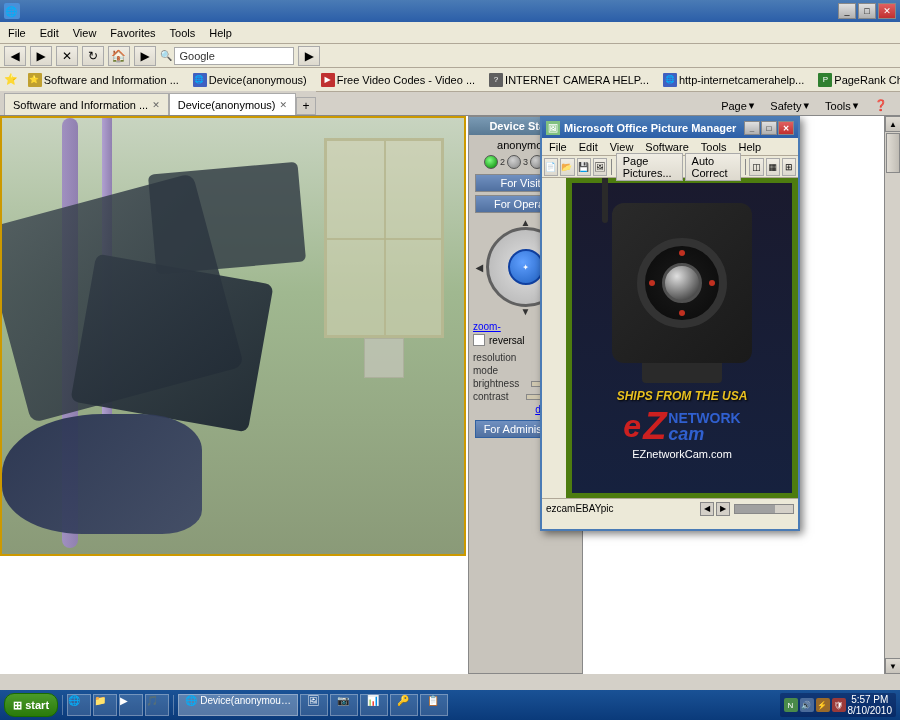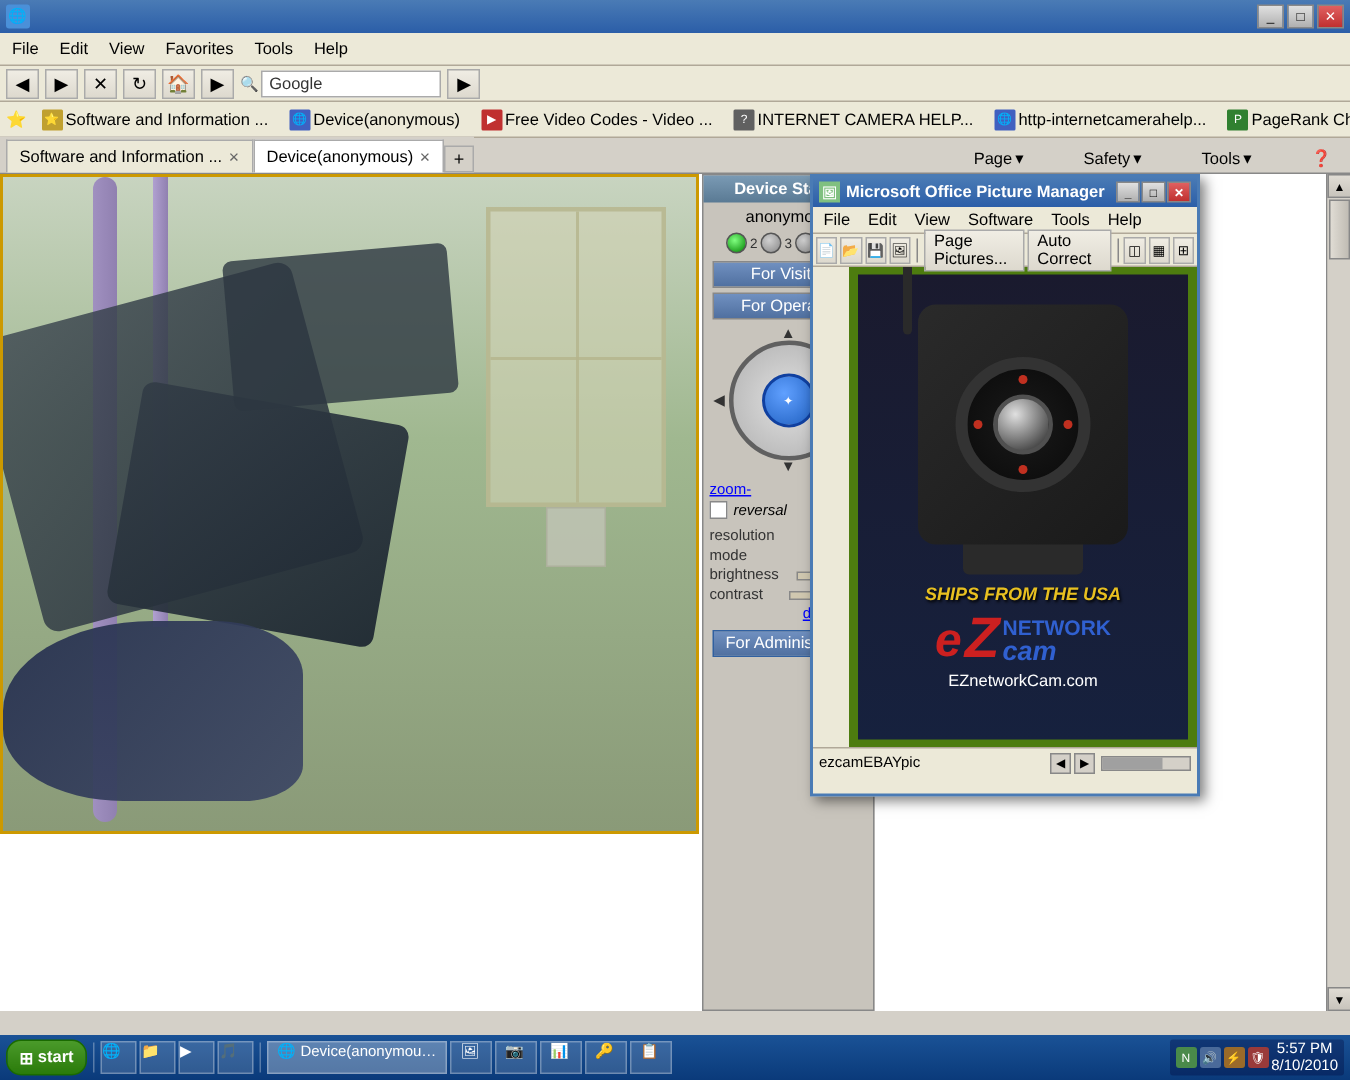--- a/index.html
+++ b/index.html
@@ -321,30 +321,30 @@
       align-items: center;
       gap: 3px;
     }
     .taskbar-btn { height: 22px; padding: 0 6px; background: rgba(255,255,255,0.15); border: 1px solid rgba(255,255,255,0.3); color: white; font-size: 10px; cursor: pointer; white-space: nowrap; max-width: 120px; overflow: hidden; text-overflow: ellipsis; }
     .taskbar-btn.active { background: rgba(255,255,255,0.3); }
     .taskbar-separator { width: 1px; height: 20px; background: rgba(255,255,255,0.3); margin: 0 2px; }
     .taskbar-right { margin-left: auto; display: flex; align-items: center; gap: 4px; }
     .sys-tray { display: flex; align-items: center; gap: 2px; background: rgba(0,0,50,0.3); padding: 2px 4px; height: 24px; border-radius: 2px; }
     .tray-icon { width: 14px; height: 14px; background: #4a8a4a; border-radius: 2px; display: flex; align-items: center; justify-content: center; font-size: 8px; color: white; }
     .clock { color: white; font-size: 10px; text-align: center; }
-    .page-tools-btn { padding: 1px 6px; font-size: 11px; cursor: pointer; display: flex; align-items: center; gap: 2px; margin-left: 24px; }
+    .page-tools-btn { padding: 1px 6px; font-size: 11px; cursor: pointer; display: flex; align-items: center; gap: 2px; }
 
     
     .scrollbar-v { position: absolute; right: 0; top: 0; width: 16px; height: 100%; background: #d4d0c8; border-left: 1px solid #888; display: flex; flex-direction: column; }
     .scroll-arrow { width: 16px; height: 16px; background: linear-gradient(to bottom, #e0dcd4, #c8c4bc); border: 1px solid #888; display: flex; align-items: center; justify-content: center; font-size: 8px; cursor: pointer; }
     .scroll-track { flex: 1; background: #d4d0c8; }
     .scroll-thumb { width: 14px; height: 40px; background: linear-gradient(to right, #e0dcd4, #c0bcb4); border: 1px solid #888; margin: 1px; }
 
     .checkbox-mini { width: 12px; height: 12px; border: 1px solid #888; background: white; }
-    .reversal-label { font-size: 10px; font-style: italic; }
+    .reversal-label { font-size: 10px; }
 
     .led-num { font-size: 9px; color: #333; }
   </style>
 </head>
 <body>
 
 <div class="title-bar">
   <div class="title-bar-left">
     <div class="title-bar-icon">🌐</div>
   </div>

